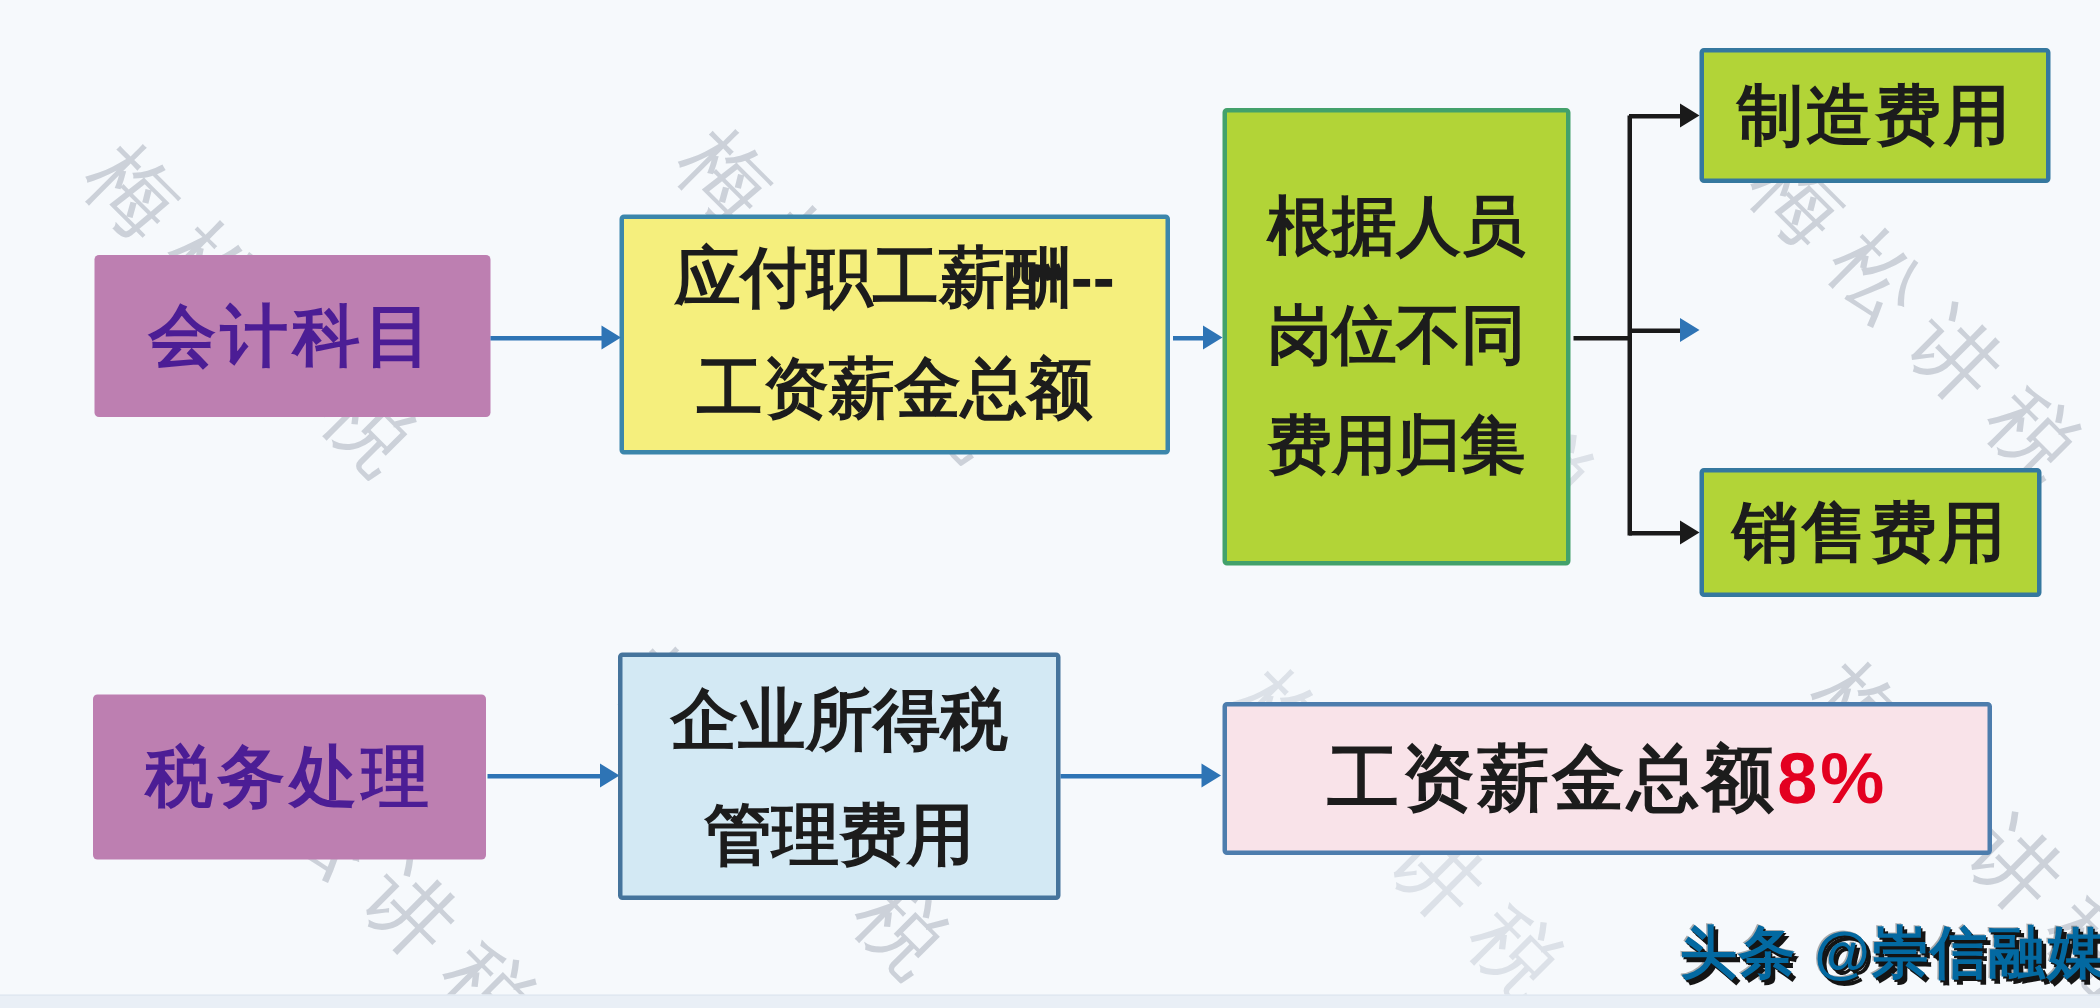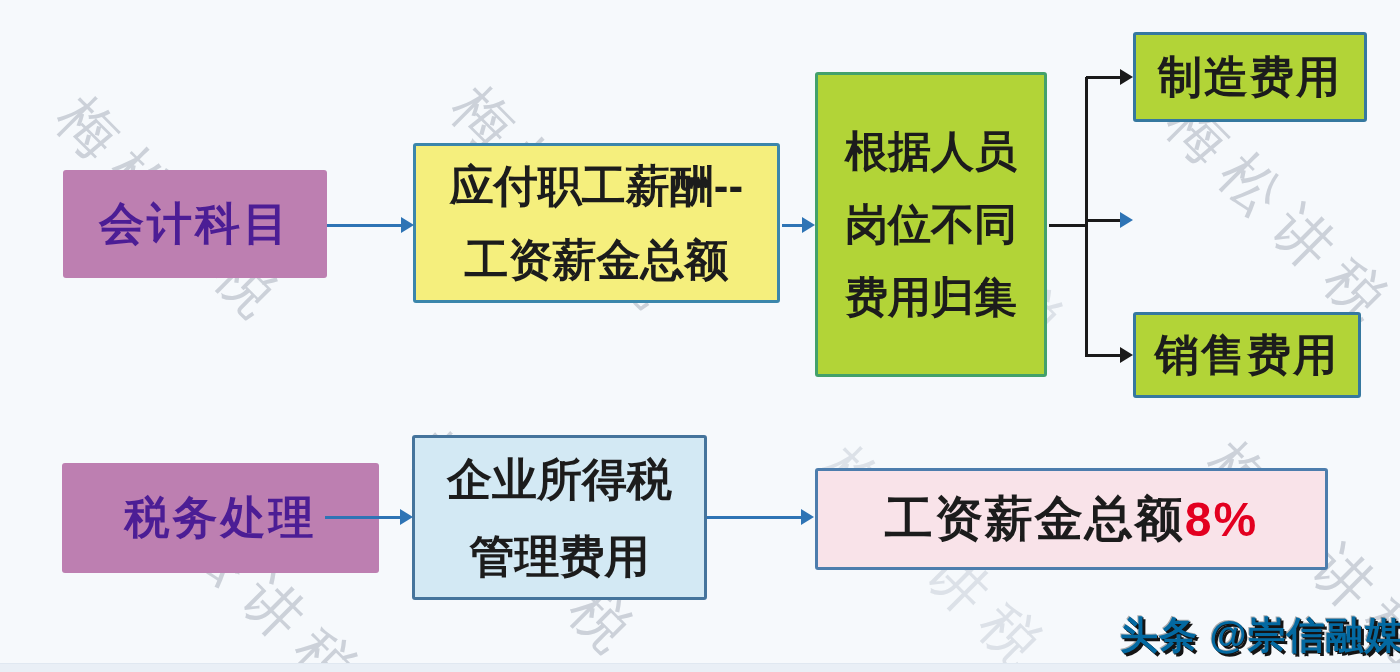--- a/index.html
+++ b/index.html
@@ -135,21 +135,21 @@
 
   <div class="node outcome-box" style="left:1133px;top:32px;width:234px;height:90px;font-family:Liberation Mono, monospace;">
     <span class="ln">制造费用</span>
   </div>
 
 
   <div class="node outcome-box" style="left:1133px;top:312px;width:228px;height:86px;">
     <span class="ln">销售费用</span>
   </div>
 
-  <div class="node label-box" style="left:62px;top:463px;width:317px;height:110px;">
+  <div class="node label-box" style="left:62px;top:463px;width:262px;height:110px;">
     <span class="ln">税务处理</span>
   </div>
 
   <div class="node deduction-box" style="left:412px;top:435px;width:295px;height:165px;">
     <span class="ln">企业所得税</span>
     <span class="ln">管理费用</span>
   </div>
 
   <div class="node result-box" style="left:815px;top:468px;width:513px;height:102px;">
     <span class="ln">工资薪金总额</span>

